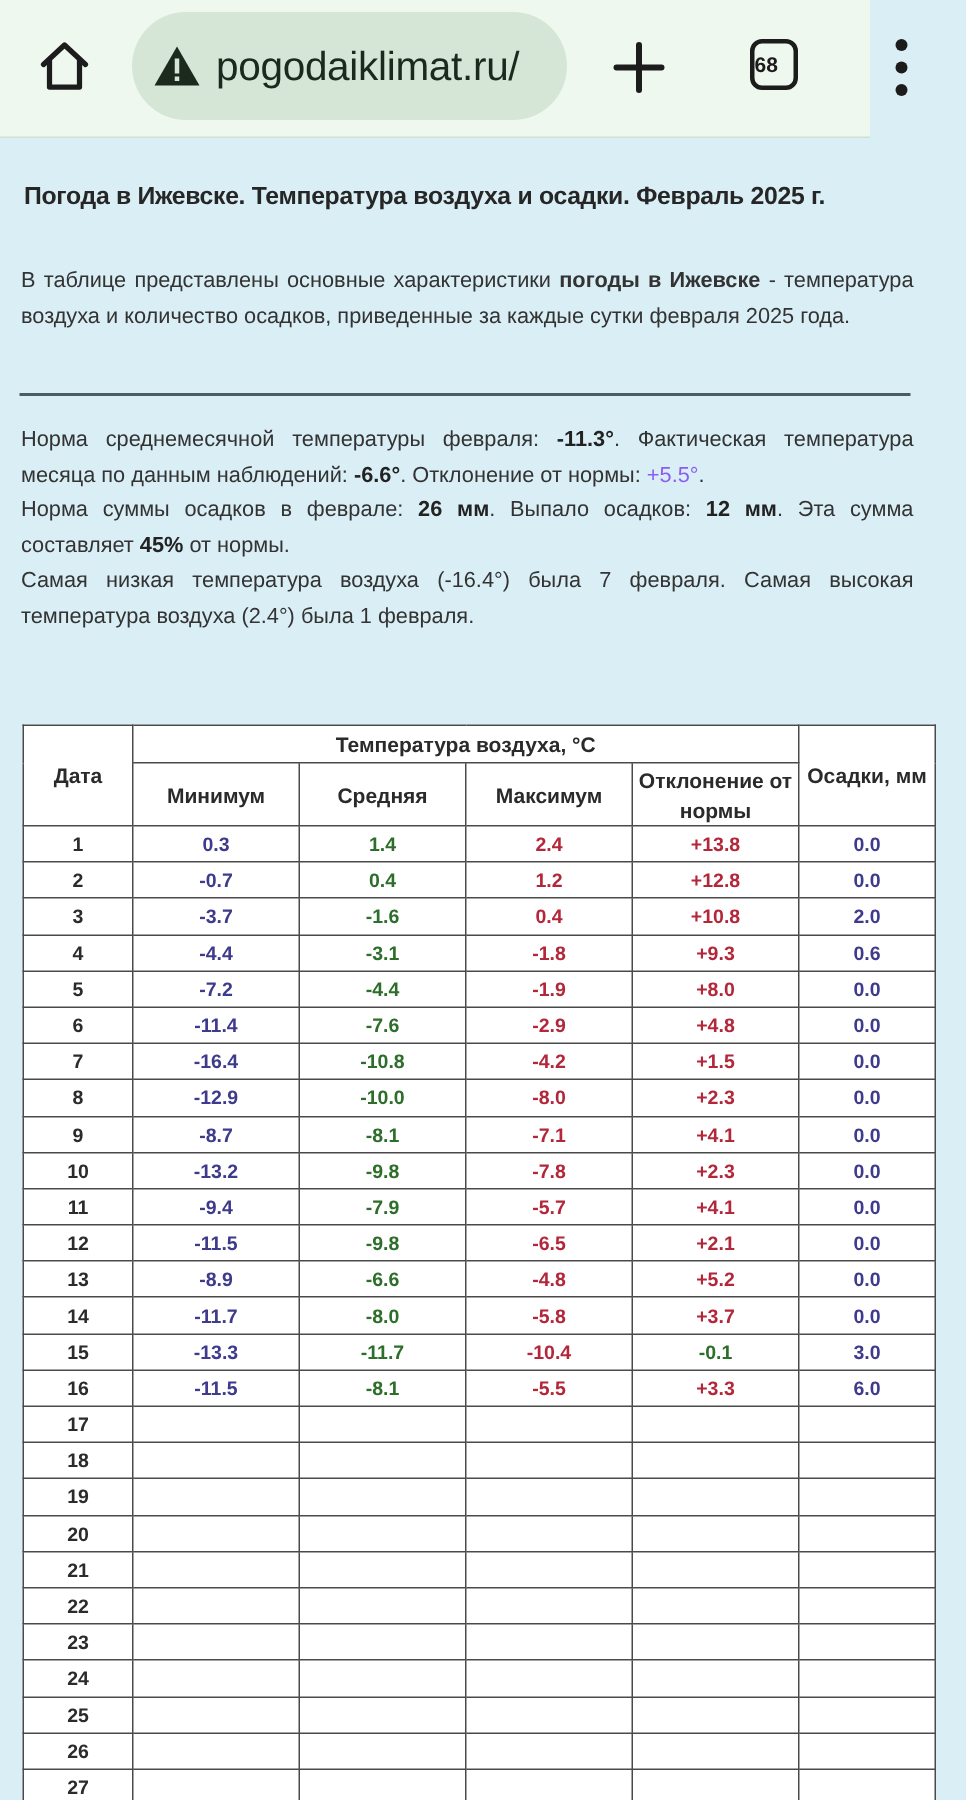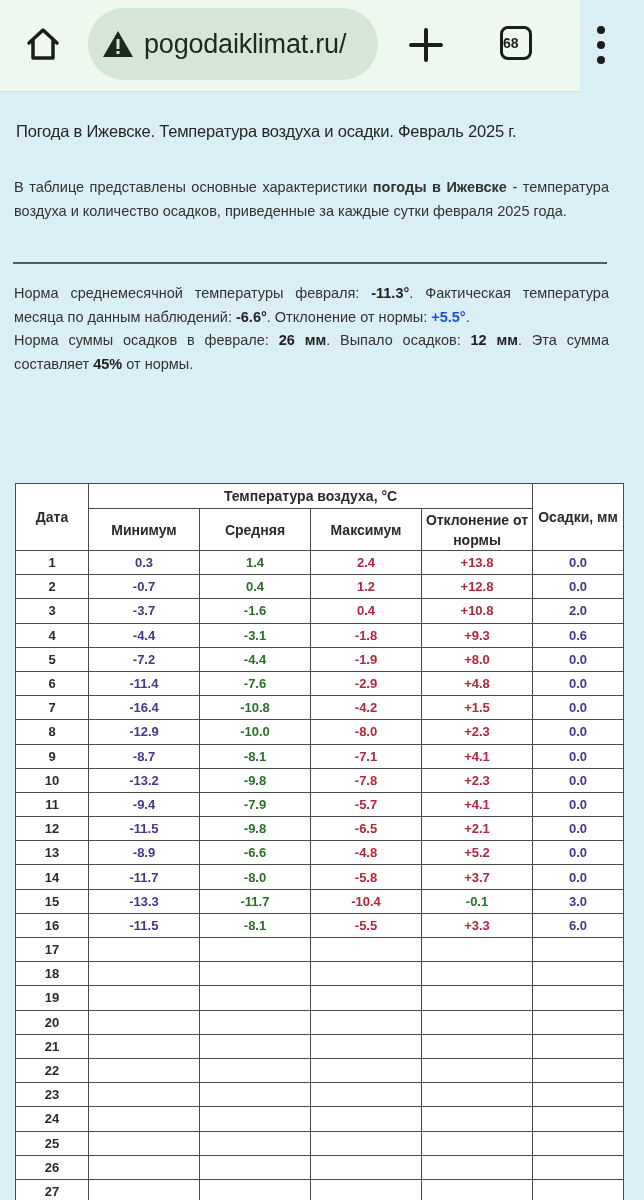--- a/index.html
+++ b/index.html
@@ -11,28 +11,28 @@
   .home-btn { position: absolute; left: 22px; top: 24px; width: 42px; height: 40px; display: flex; align-items: center; justify-content: center; }
   .url-pill { position: absolute; left: 88px; top: 8px; width: 290px; height: 72px; border-radius: 36px; background: #d5e6d7; display: flex; align-items: center; padding-left: 14px; }
   .warn-icon { width: 32px; height: 30px; margin-right: 10px; flex: 0 0 auto; }
   .url-text { font-size: 27px; color: #1c2a1e; white-space: nowrap; overflow: hidden; width: 232px; letter-spacing: -0.2px; }
   .newtab-btn { position: absolute; left: 405px; top: 24px; width: 42px; height: 42px; }
   .tabs-btn { position: absolute; left: 500px; top: 26px; width: 32px; height: 34px; border: 3.5px solid #1c1c1c; border-radius: 8px; display: flex; align-items: center; justify-content: flex-start; font-size: 14px; font-weight: bold; color: #1c1c1c; }
   .menu-btn { position: absolute; left: 590px; top: 26px; width: 22px; height: 38px; display: flex; flex-direction: column; align-items: center; justify-content: space-between; }
   .menu-btn span { width: 8px; height: 8px; border-radius: 50%; background: #1c1c1c; display: block; }
 
   
-  .page-title { position: absolute; left: 16px; top: 122px; width: 612px; font-size: 16.5px; font-weight: normal; color: #262626; letter-spacing: -0.2px; white-space: nowrap; }
+  .page-title { position: absolute; left: 16px; top: 122px; width: 612px; font-size: 16.5px; font-weight: bold; color: #262626; letter-spacing: -0.2px; white-space: nowrap; }
   .para { position: absolute; left: 14px; width: 595px; font-size: 14.5px; line-height: 23.5px; color: #333; text-align: justify; }
   .intro { top: 176px; }
   .divider { position: absolute; left: 13px; top: 262px; width: 594px; height: 2px; background: #4c5c63; }
   .stats { top: 282px; }
   .stats p { text-align: justify; }
   .stats b { color: #222; }
-  .dev-value { color: #1d4ed8; font-weight: bold; }
+  .dev-value { color: #8b5cf6; font-weight: normal; }
 
   
   table.weather { position: absolute; left: 15px; top: 483px; width: 608px; border-collapse: collapse; background: #fff; table-layout: fixed; }
   table.weather th, table.weather td { border: 1.5px solid #4a4a4a; text-align: center; font-size: 13px; }
   table.weather th { font-weight: bold; color: #2a2a2a; font-size: 14px; }
   .h1 th { height: 25px; }
   .h2 th { height: 42px; line-height: 20px; }
   table.weather td { height: 24.2px; font-weight: bold; font-size: 13px; }
   td.c-date { color: #2b2b2b; }
   .c-min { color: #3e3a8c; }
@@ -85,20 +85,21 @@
 
 <div class="divider"></div>
 
 <div class="para stats">
   <p>
     <span>Норма среднемесячной температуры февраля: </span><b>-11.3°</b><span>. Фактическая температура месяца по данным наблюдений: </span><b>-6.6°</b><span>. Отклонение от нормы: </span><span class="dev-value">+5.5°</span><span>.</span>
   </p>
   <p>
     <span>Норма суммы осадков в феврале: </span><b>26 мм</b><span>. Выпало осадков: </span><b>12 мм</b><span>. Эта сумма составляет </span><b>45%</b><span> от нормы.</span>
   </p>
+  <p>Самая низкая температура воздуха (-16.4°) была 7 февраля. Самая высокая температура воздуха (2.4°) была 1 февраля.</p>
 </div>
 
 <table class="weather">
   <colgroup>
     <col style="width:73px">
       <col style="width:111px">
       <col style="width:111px">
       <col style="width:111px">
       <col style="width:111px">
       <col style="width:91px">

